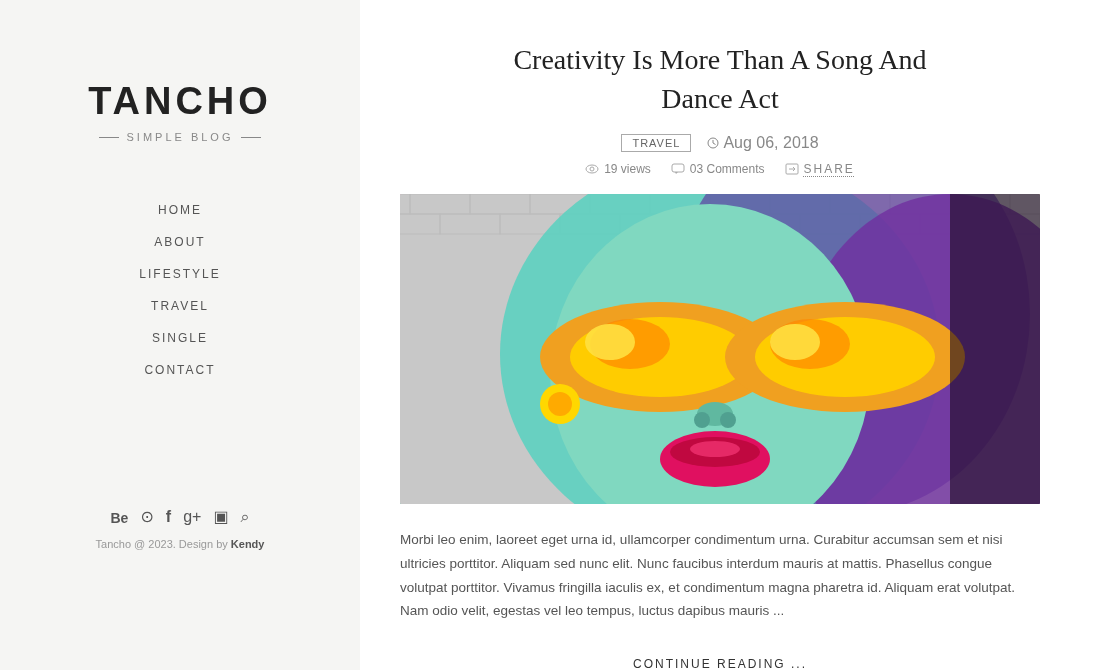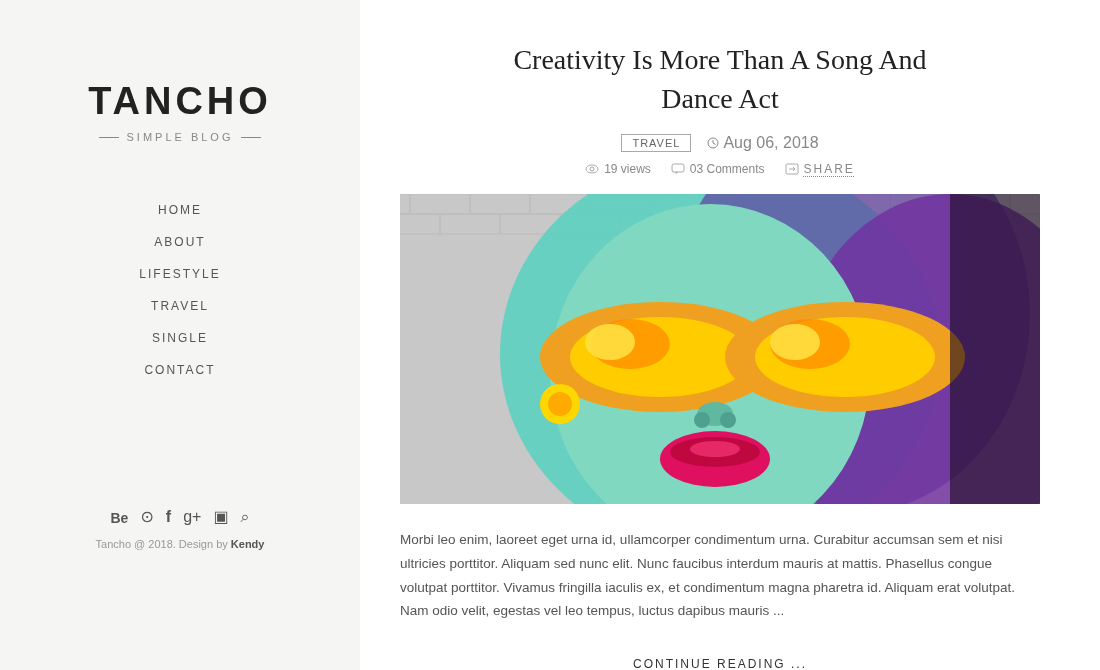--- a/index.html
+++ b/index.html
@@ -231,21 +231,21 @@
   <div class="social-icons">
     <span class="social-icon" style="font-weight:bold;font-size:14px;">Be</span>
     <span class="social-icon">⊙</span>
     <span class="social-icon" style="font-weight:bold;">f</span>
     <span class="social-icon">g+</span>
     <span class="social-icon">▣</span>
     <span class="social-icon">⌕</span>
   </div>
 
   <div class="copyright">
-    <span>Tancho @ 2018. Design by </span><span class="kendy">Kendy</span>
+    <span>Tancho @ 2023. Design by </span><span class="kendy">Kendy</span>
   </div>
 </aside>
 
 <main class="main">
   <h1 class="post-title">
     <span>Creativity Is More Than A Song And</span><br>
     <span>Dance Act</span>
   </h1>
 
   <div class="post-meta-top">

